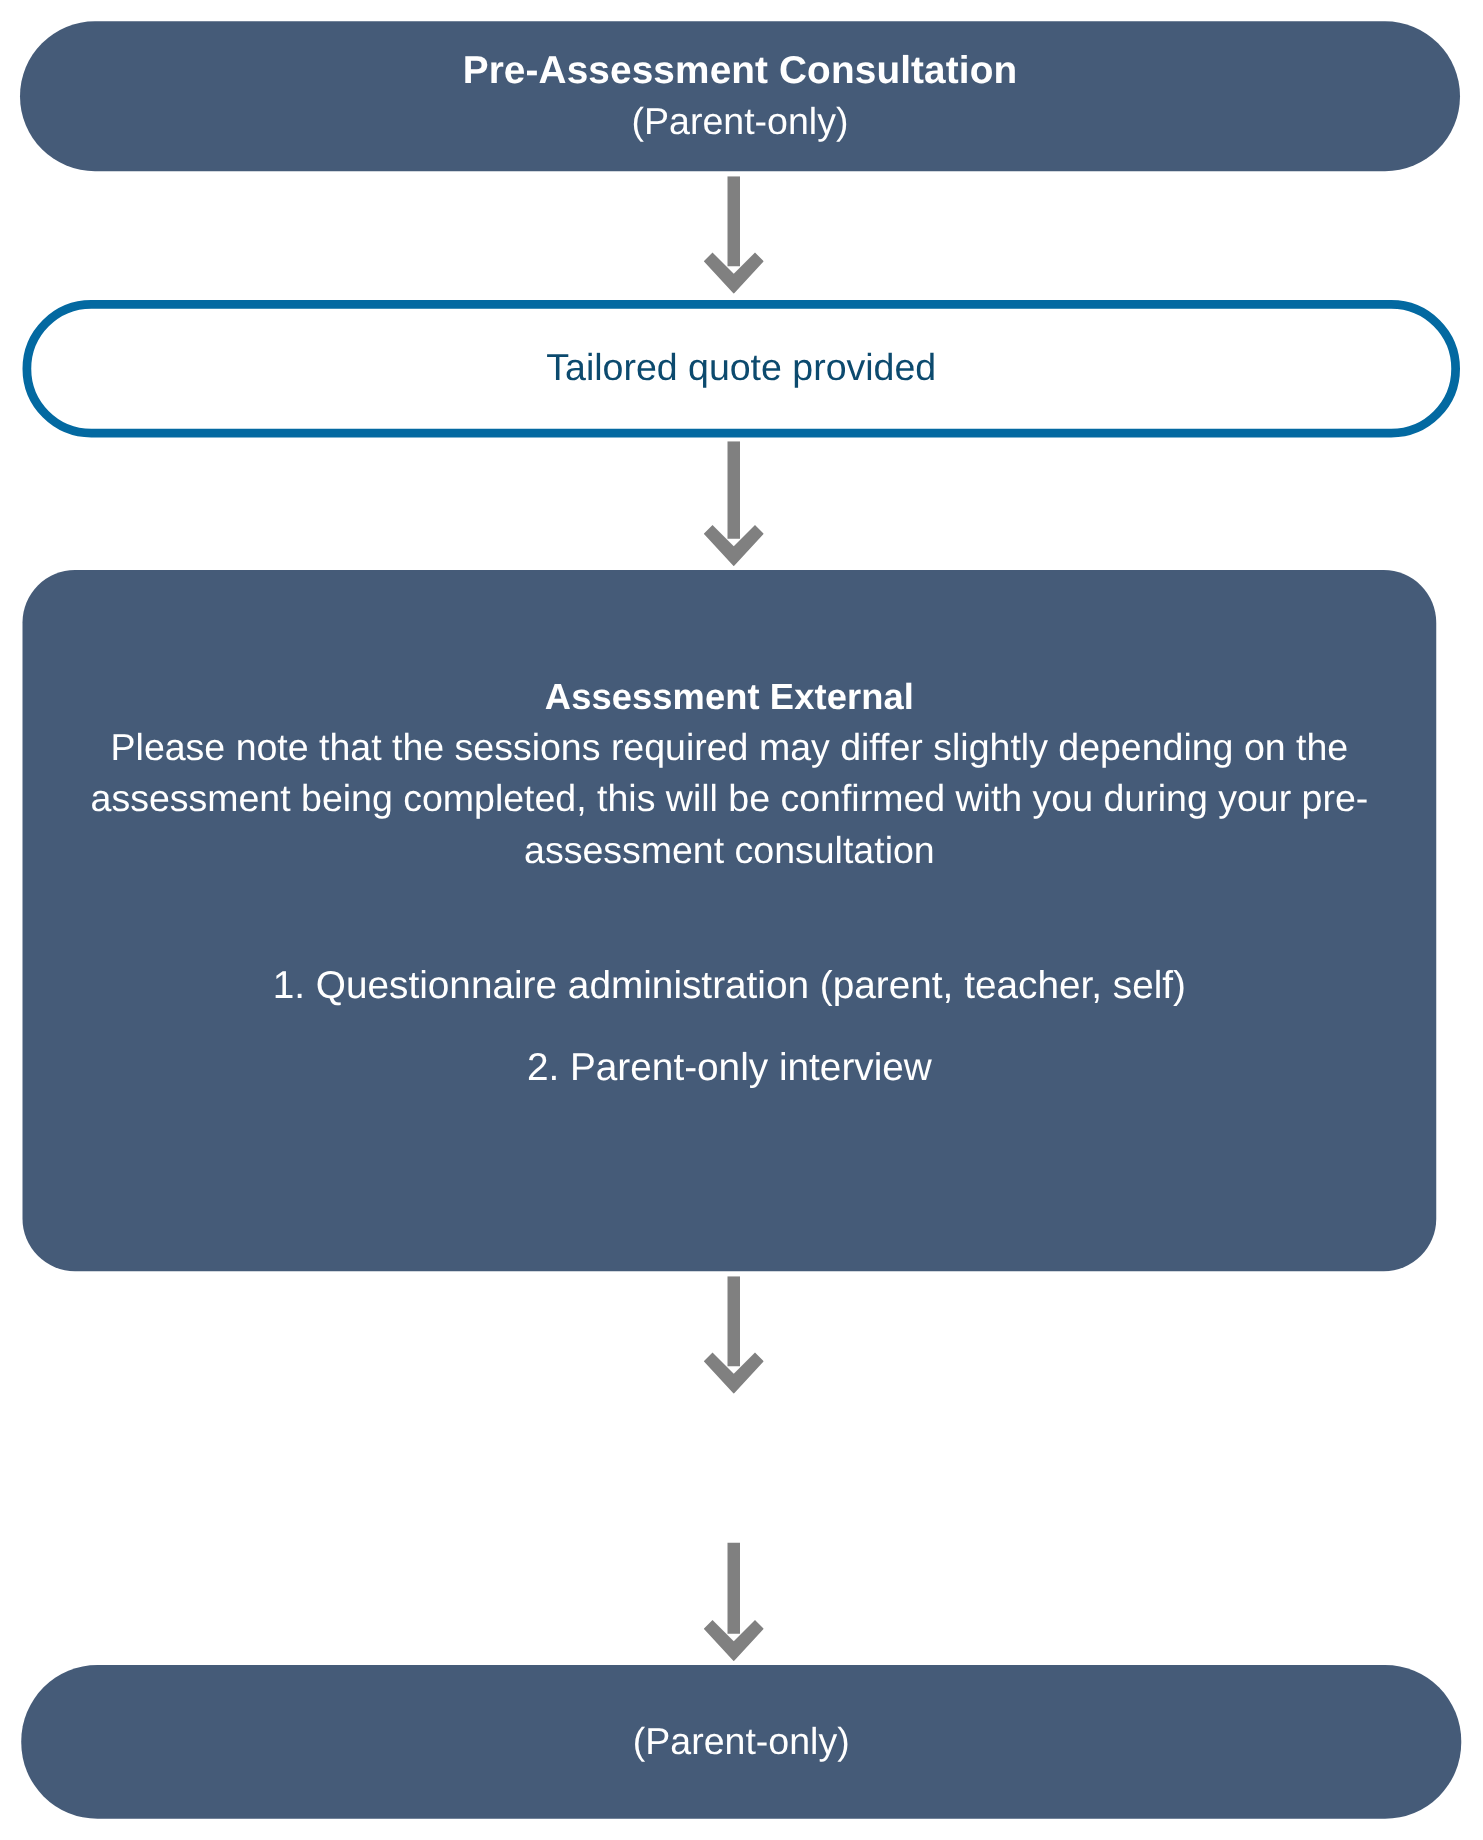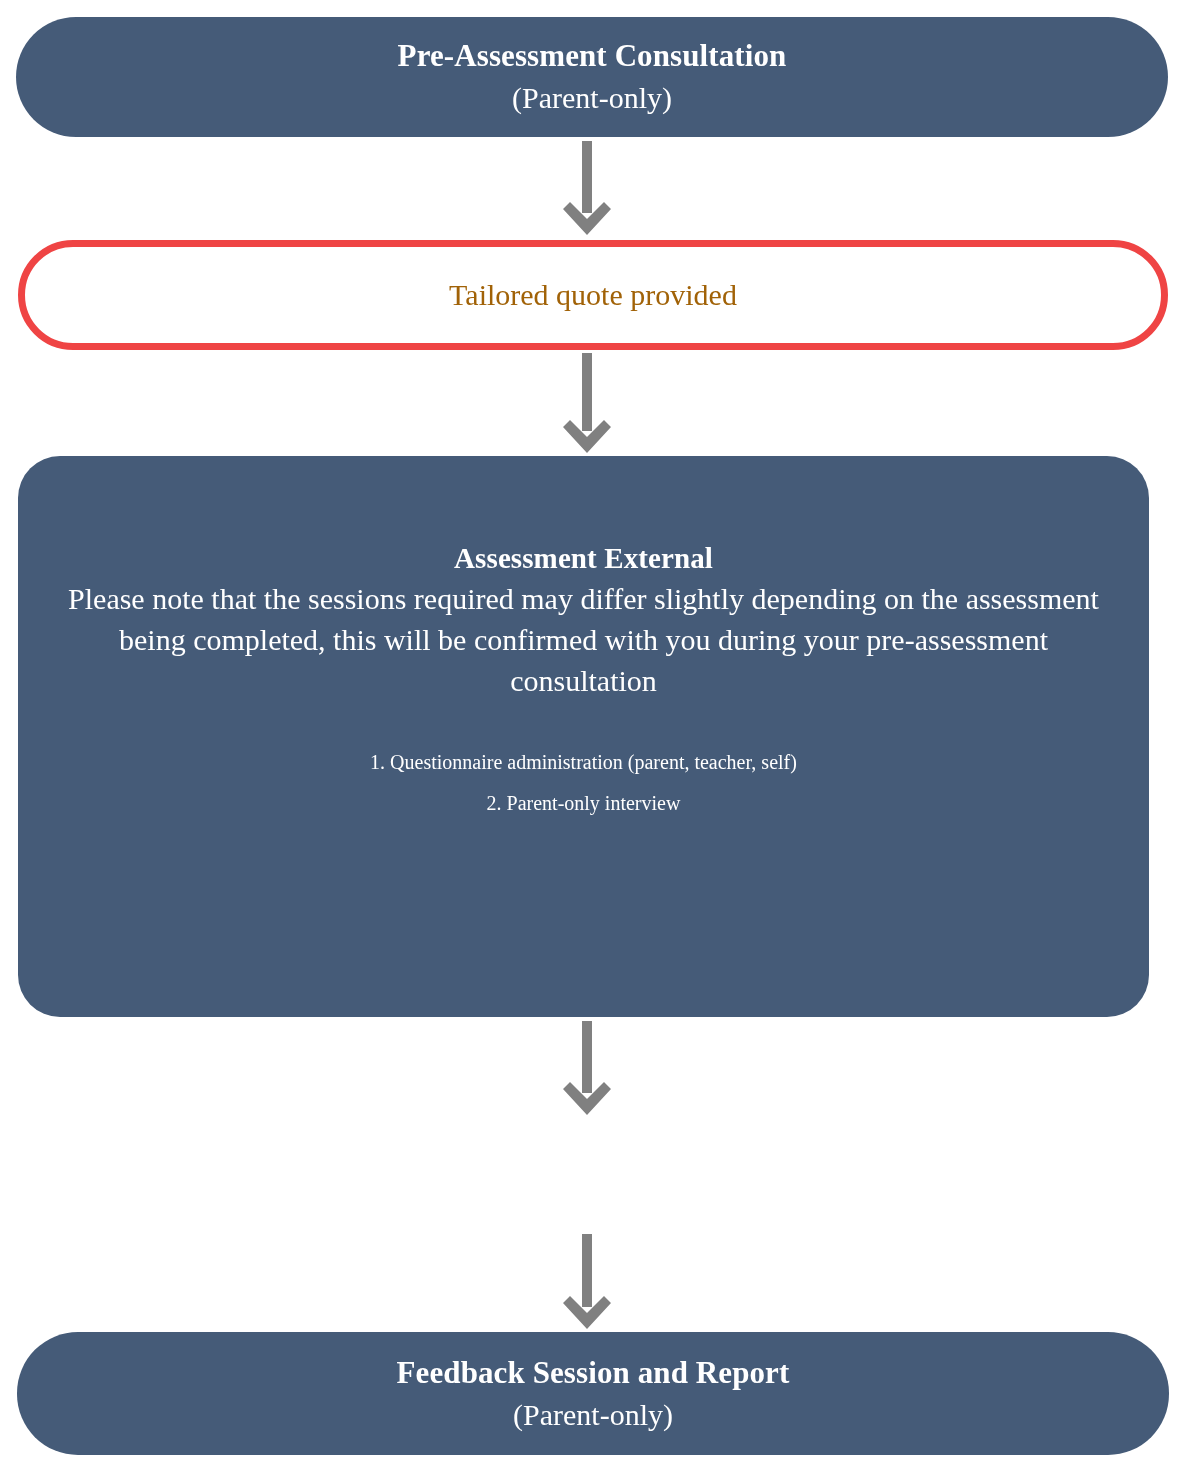--- a/index.html
+++ b/index.html
@@ -15,43 +15,42 @@
     font-family: "Liberation Sans", sans-serif;
     -webkit-font-smoothing: antialiased;
   }
 
   .flow {
     position: absolute;
     left: 0;
     top: 0;
     width: 1186px;
     height: 1304px;
-    font-family: Liberation Serif, serif;
   }
 
   
   .node {
     position: absolute;
     box-sizing: border-box;
     display: flex;
     flex-direction: column;
     align-items: center;
     justify-content: center;
     text-align: center;
   }
 
   .node.filled {
     background: #455B78;
     color: #ffffff;
   }
 
   .node.outlined {
     background: #ffffff;
-    color: #a16207;
-    border: 7px solid #ef4444;
+    color: #0c4a6e;
+    border: 7px solid #0369a1;
   }
 
   .node-title {
     font-weight: bold;
     letter-spacing: 0.1px;
   }
 
   .node-sub {
     font-weight: normal;
   }
@@ -98,23 +97,24 @@
     max-width: 1045px;
     font-weight: normal;
   }
   #node-assessment-sessions .steps {
     list-style: none;
     margin: 0;
     padding: 0;
     margin-top: 41px;
   }
   #node-assessment-sessions .steps li {
-    font-size: 20px;
+    font-size: 31px;
     line-height: 41px;
     white-space: nowrap;
+    margin-top: 25px;
   }
 
   
   #node-wait-time {
     left: 18px;
     top: 1119px;
     width: 1150px;
     height: 110px;
     border-radius: 55px;
   }
@@ -186,17 +186,16 @@
   </div>
 
 
   <div class="arrow" id="arrow-4">
     <svg width="48" height="95" viewBox="0 0 48 95" xmlns="http://www.w3.org/2000/svg">
       <path d="M19 0 H29 V73 H19 Z M24 95 L0 69 L7 62 L24 79 L41 62 L48 69 Z" fill="#808080"></path>
     </svg>
   </div>
 
   <div class="node filled" id="node-feedback-report">
-    <div class="node-title">Feedback Session and Report</div>
     <div class="node-sub">(Parent-only)</div>
   </div>
 
 </div>
 
 </body></html>

